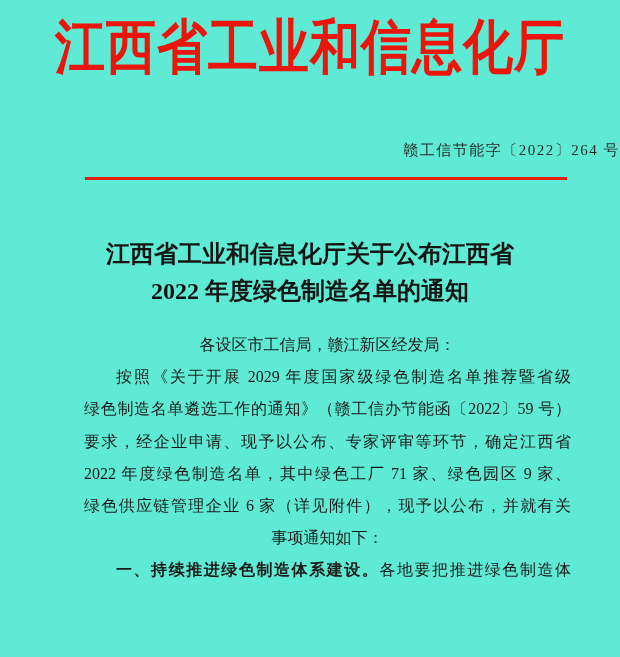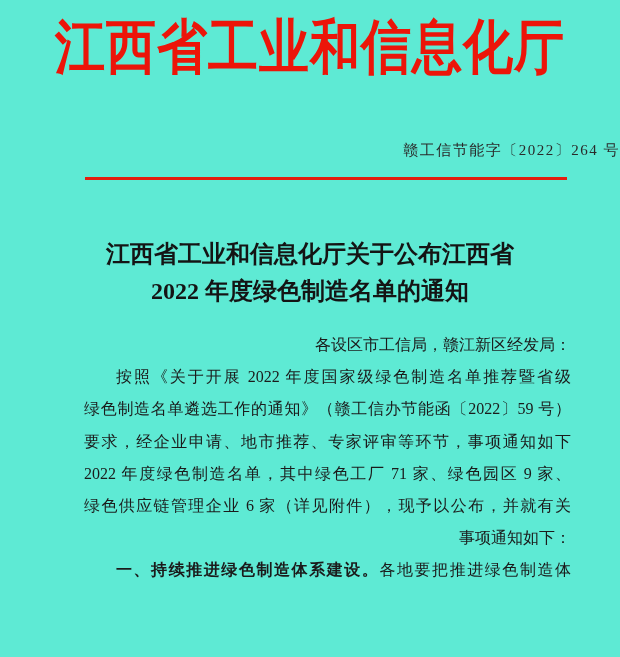--- a/index.html
+++ b/index.html
@@ -66,21 +66,21 @@
     left: 84px;
     width: 487px;
     font-size: 16px;
     color: #1b1b1b;
   }
   .line {
     height: 32.2px;
     line-height: 32.2px;
     overflow: hidden;
     white-space: nowrap;
-    text-align: right;
+    text-align: center;
   }
   .just {
     white-space: normal;
     text-align: justify;
     text-align-last: justify;
     text-justify: inter-character;
   }
   .indent {
     text-indent: 2em;
   }
@@ -99,23 +99,23 @@
 
   <div class="red-divider"></div>
 
   <div class="title">
     <div>江西省工业和信息化厅关于公布江西省</div>
     <div>2022 年度绿色制造名单的通知</div>
   </div>
 
   <div class="body-text">
     <div class="line">各设区市工信局，赣江新区经发局：</div>
-    <div class="line just indent">按照《关于开展 2022 年度国家级绿色制造名单推荐暨省级</div>
+    <div class="line just indent">按照《关于开展 2029 年度国家级绿色制造名单推荐暨省级</div>
     <div class="line just">绿色制造名单遴选工作的通知》（赣工信办节能函〔2022〕59 号）</div>
-    <div class="line just">要求，经企业申请、地市推荐、专家评审等环节，事项通知如下</div>
+    <div class="line just">要求，经企业申请、现予以公布、专家评审等环节，确定江西省</div>
     <div class="line just">2022 年度绿色制造名单，其中绿色工厂 71 家、绿色园区 9 家、</div>
     <div class="line just">绿色供应链管理企业 6 家（详见附件），现予以公布，并就有关</div>
     <div class="line">事项通知如下：</div>
     <div class="line just indent">
       <span class="bold">一、持续推进绿色制造体系建设。</span><span>各地要把推进绿色制造体</span>
     </div>
   </div>
 
 </div>
 

